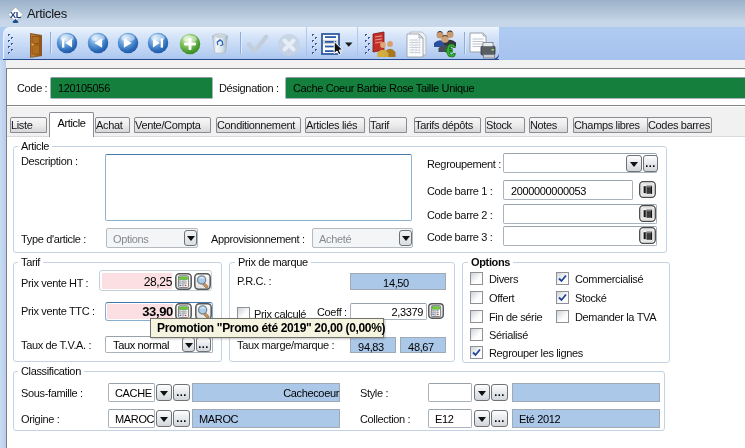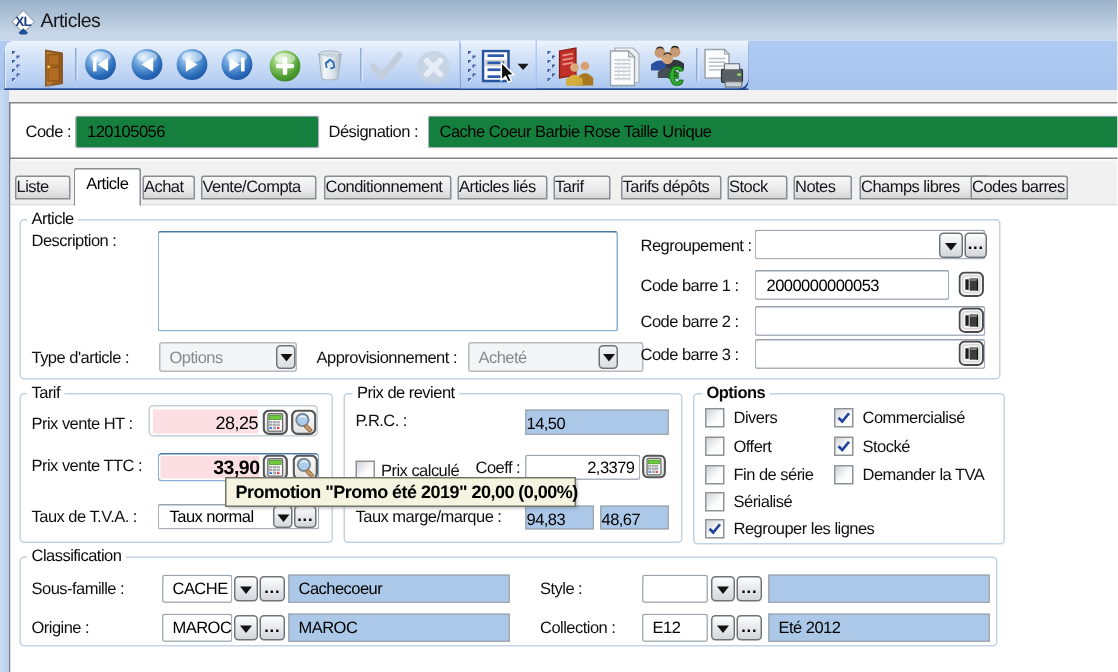--- a/index.html
+++ b/index.html
@@ -23,21 +23,21 @@
 .lbl{color:#101010;white-space:nowrap}
 .tbox{background:#15803d;border:1px solid #a9b2bc;border-top-color:#8d97a3;border-radius:2px}
 
 #tabrow{left:7px;top:107px;width:738px;height:30px;background:#f1f1f1}
 .tab{position:absolute;top:10px;height:16px;white-space:nowrap;overflow:hidden;background:linear-gradient(180deg,#f7f7f7,#ececec 50%,#d7d7d7);border:1px solid #898d93;border-radius:2px 2px 0 0;text-align:left;padding-top:1px;color:#15151a}
 #tabsel{position:absolute;top:5px;height:26px;background:#fff;border:1px solid #898d93;border-bottom:none;border-radius:2px 2px 0 0;text-align:center;padding-top:4px}
 
 #content{left:7px;top:137px;width:738px;height:311px;background:#fff}
 .group{position:absolute;border:1px solid #c2d4e4;border-radius:3px}
 .glabel{position:absolute;background:#fff;padding:0 3px;color:#0a0a0a;height:11px;line-height:11px}
-.bluef{position:absolute;background:#abc8e8;border:1px solid #a0aab4;text-align:left;padding:3px 4px 0 0}
+.bluef{position:absolute;background:#abc8e8;border:1px solid #a0aab4;text-align:center;padding:3px 4px 0 0}
 .pinkf{background:#fcdfe3}
 .cb{position:absolute;width:13px;height:13px;border:1px solid #8e9196;background:linear-gradient(135deg,#cdd2d8 0%,#fdfdfd 60%)}
 .combo{position:absolute;background:#fff;border:1px solid #aab3bd;border-top-color:#97a2ad;border-radius:2px}
 .dcombo{position:absolute;background:#f4f5f6;border:1px solid #b5bac0;border-radius:2px;color:#868a8f}
 
 #tooltip{left:150px;top:318px;width:234px;height:20px;background:#f4f4e1;border:1px solid #74746a;z-index:50;font-weight:bold;font-size:12px;padding:2px 0 0 6px;white-space:nowrap;box-shadow:1px 1px 2px rgba(80,80,80,0.35)}
 
 
 .dbtn{position:absolute;border:1px solid #6e7378;border-radius:3px;background:linear-gradient(180deg,#fefefe,#e9ebee 45%,#d3d7db)}
 .dbtn i{position:absolute;left:50%;top:50%;width:0;height:0;margin:-2px 0 0 -4px;border:4px solid transparent;border-top:5px solid #111;border-bottom:none}
@@ -294,21 +294,21 @@
 </div>
 <div class="abs" id="content"></div>
 
 <div class="group" style="left:13px;top:146px;width:654px;height:107px"></div>
 <div class="abs glabel" style="left:18px;top:141px;">Article</div>
 <div class="abs lbl" style="left:21px;top:155px">Description :</div>
 <div class="abs" style="left:105px;top:154px;width:307px;height:67px;background:#fff;border:1px solid #8db2d0;border-top-color:#4878a8;border-radius:2px"></div>
 <div class="abs lbl" style="left:21px;top:233px">Type d'article :</div>
 <div class="dcombo" style="left:106px;top:228px;width:92px;height:20px;padding:4px 0 0 6px">Options</div>
 <div class="abs lbl" style="left:211px;top:233px">Approvisionnement :</div>
-<div class="dcombo" style="left:312px;top:228px;width:117px;height:20px;padding:4px 0 0 6px">Acheté</div>
+<div class="dcombo" style="left:312px;top:228px;width:101px;height:20px;padding:4px 0 0 6px">Acheté</div>
 <div class="abs lbl" style="left:427px;top:158px">Regroupement :</div>
 <div class="combo" style="left:503px;top:153px;width:154px;height:20px"></div>
 <div class="abs lbl" style="left:427px;top:185px">Code barre 1 :</div>
 <div class="combo" style="left:503px;top:180px;width:130px;height:20px;padding:4px 0 0 7px">2000000000053</div>
 <div class="abs lbl" style="left:427px;top:209px">Code barre 2 :</div>
 <div class="combo" style="left:503px;top:204px;width:154px;height:20px"></div>
 <div class="abs lbl" style="left:427px;top:231px">Code barre 3 :</div>
 <div class="combo" style="left:503px;top:226px;width:154px;height:20px"></div>
 
 <div class="group" style="left:13px;top:262px;width:209px;height:100px"></div>
@@ -316,21 +316,21 @@
 <div class="abs lbl" style="left:21px;top:277px">Prix vente HT :</div>
 <div class="abs" style="left:99px;top:270px;width:113px;height:21px;background:#fff;border:1px solid #c5cfd8;border-radius:3px"></div>
 <div class="abs pinkf" style="left:102px;top:273px;width:70px;height:16px;text-align:right;padding-top:2px;font-size:12px">28,25</div>
 <div class="abs lbl" style="left:21px;top:305px">Prix vente TTC :</div>
 <div class="abs" style="left:105px;top:302px;width:108px;height:19px;background:#fff;border:1px solid #85aed0;border-top-color:#4878a8;border-radius:3px"></div>
 <div class="abs pinkf" style="left:107px;top:304px;width:66px;height:15px;text-align:right;font-weight:bold;font-size:13px;padding-top:0px">33,90</div>
 <div class="abs lbl" style="left:21px;top:339px">Taux de T.V.A. :</div>
 <div class="combo" style="left:105px;top:336px;width:108px;height:17px;padding:2px 0 0 7px">Taux normal</div>
 
 <div class="group" style="left:229px;top:262px;width:226px;height:100px"></div>
-<div class="abs glabel" style="left:235px;top:257px;">Prix de revient</div>
+<div class="abs glabel" style="left:235px;top:257px;">Prix de marque</div>
 <div class="abs lbl" style="left:237px;top:275px">P.R.C. :</div>
 <div class="bluef" style="left:350px;top:273px;width:96px;height:17px">14,50</div>
 <div class="cb" style="left:237px;top:307px"></div>
 <div class="abs lbl" style="left:254px;top:308px">Prix calculé</div>
 <div class="abs lbl" style="left:317px;top:306px">Coeff :</div>
 <div class="combo" style="left:350px;top:303px;width:77px;height:17px;text-align:right;padding:2px 3px 0 0">2,3379</div>
 <div class="abs lbl" style="left:237px;top:339px">Taux marge/marque :</div>
 <div class="bluef" style="left:350px;top:337px;width:46px;height:16px">94,83</div>
 <div class="bluef" style="left:400px;top:337px;width:46px;height:16px">48,67</div>
 
@@ -350,21 +350,21 @@
 <div class="abs lbl" style="left:575px;top:311px">Demander la TVA</div>
 <div class="cb" style="left:470px;top:328px"></div>
 <div class="abs lbl" style="left:489px;top:329px">Sérialisé</div>
 <div class="cb" style="left:470px;top:346px"></div>
 <div class="abs lbl" style="left:489px;top:347px">Regrouper les lignes</div>
 
 <div class="group" style="left:13px;top:371px;width:652px;height:60px"></div>
 <div class="abs glabel" style="left:18px;top:366px;">Classification</div>
 <div class="abs lbl" style="left:21px;top:387px">Sous-famille :</div>
 <div class="combo" style="left:108px;top:383px;width:47px;height:19px;padding:3px 0 0 6px">CACHE</div>
-<div class="bluef" style="left:192px;top:383px;width:148px;height:19px;text-align:left;padding:3px 0 0 6px">Cachecoeur</div>
+<div class="bluef" style="left:192px;top:383px;width:148px;height:19px;text-align:right;padding:3px 0 0 6px">Cachecoeur</div>
 <div class="abs lbl" style="left:21px;top:413px">Origine :</div>
 <div class="combo" style="left:108px;top:409px;width:47px;height:19px;padding:3px 0 0 6px">MAROC</div>
 <div class="bluef" style="left:192px;top:409px;width:148px;height:19px;text-align:left;padding:3px 0 0 6px">MAROC</div>
 <div class="abs lbl" style="left:360px;top:387px">Style :</div>
 <div class="combo" style="left:428px;top:383px;width:44px;height:19px"></div>
 <div class="bluef" style="left:512px;top:383px;width:148px;height:19px"></div>
 <div class="abs lbl" style="left:360px;top:413px">Collection :</div>
 <div class="combo" style="left:428px;top:409px;width:44px;height:19px;padding:3px 0 0 6px">E12</div>
 <div class="bluef" style="left:512px;top:409px;width:148px;height:19px;text-align:left;padding:3px 0 0 6px">Eté 2012</div>
 

